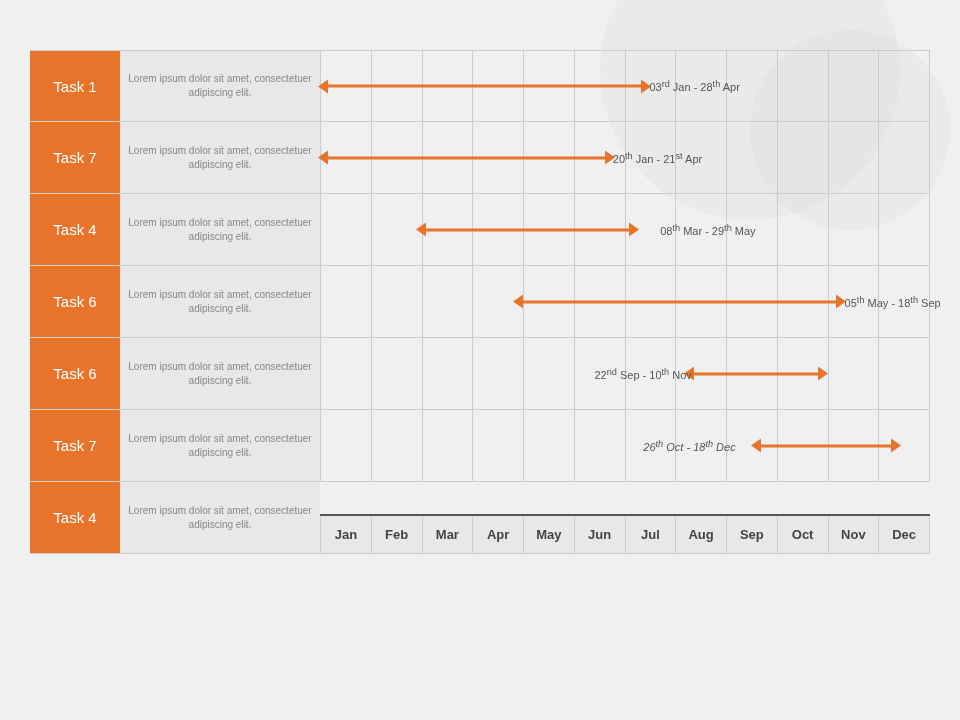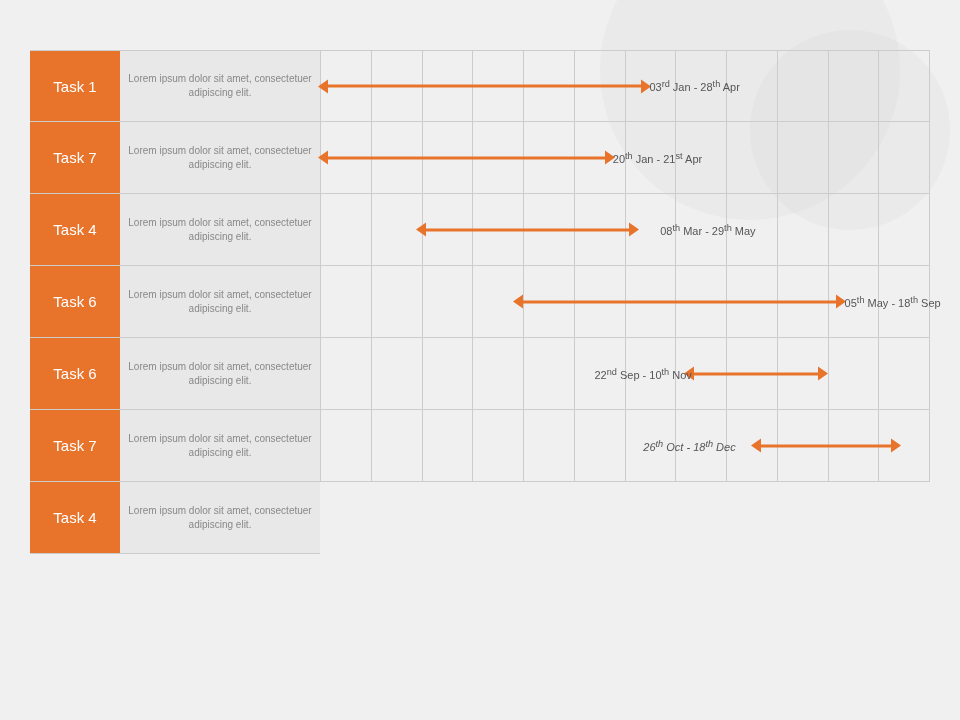--- a/index.html
+++ b/index.html
@@ -285,15 +285,29 @@
             <div class="gantt-cell"></div>
             <div class="gantt-cell"></div>
             <div class="gantt-cell"></div>
             <div class="gantt-cell"></div>
             <div class="gantt-cell"></div>
             <div class="gantt-cell"></div>
             <div class="arrow-bar" style="left: 72%; width: 22%;"></div>
             <div class="bar-label" style="left: 53%; font-style: italic;">26<sup>th</sup> Oct - 18<sup>th</sup> Dec</div>
           </div>
         </div>
+      <div class="month-header" id="month-header-row">
+      <div class="month-cell">Jan</div>
+          <div class="month-cell">Feb</div>
+          <div class="month-cell">Mar</div>
+          <div class="month-cell">Apr</div>
+          <div class="month-cell">May</div>
+          <div class="month-cell">Jun</div>
+          <div class="month-cell">Jul</div>
+          <div class="month-cell">Aug</div>
+          <div class="month-cell">Sep</div>
+          <div class="month-cell">Oct</div>
+          <div class="month-cell">Nov</div>
+          <div class="month-cell">Dec</div>
+        </div>
     </div>
   </div>
 </div>
 
 </body></html>

